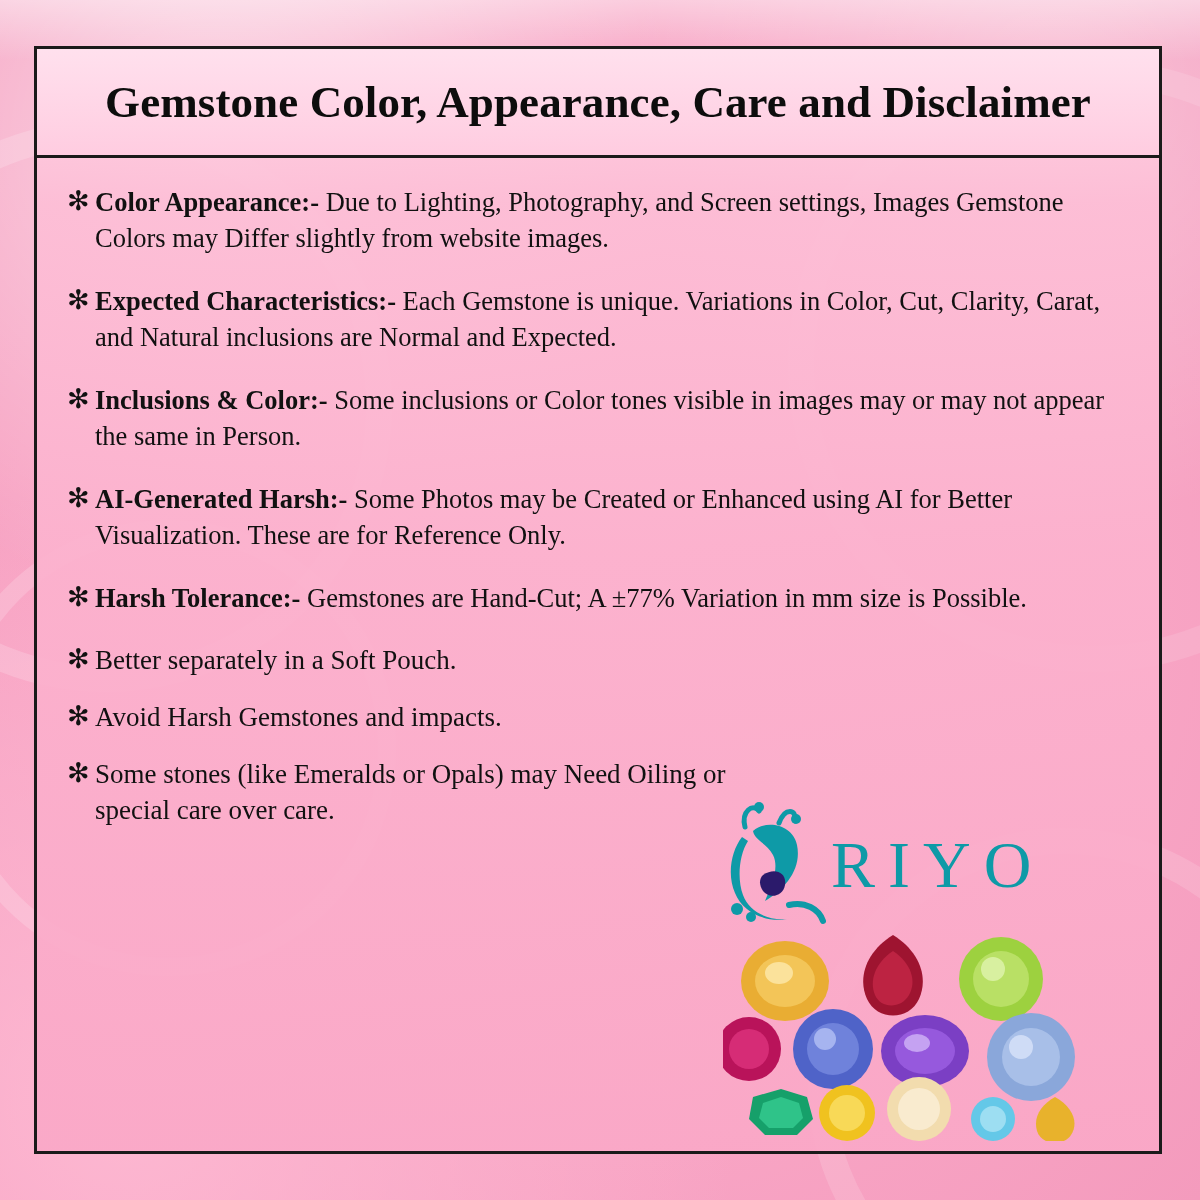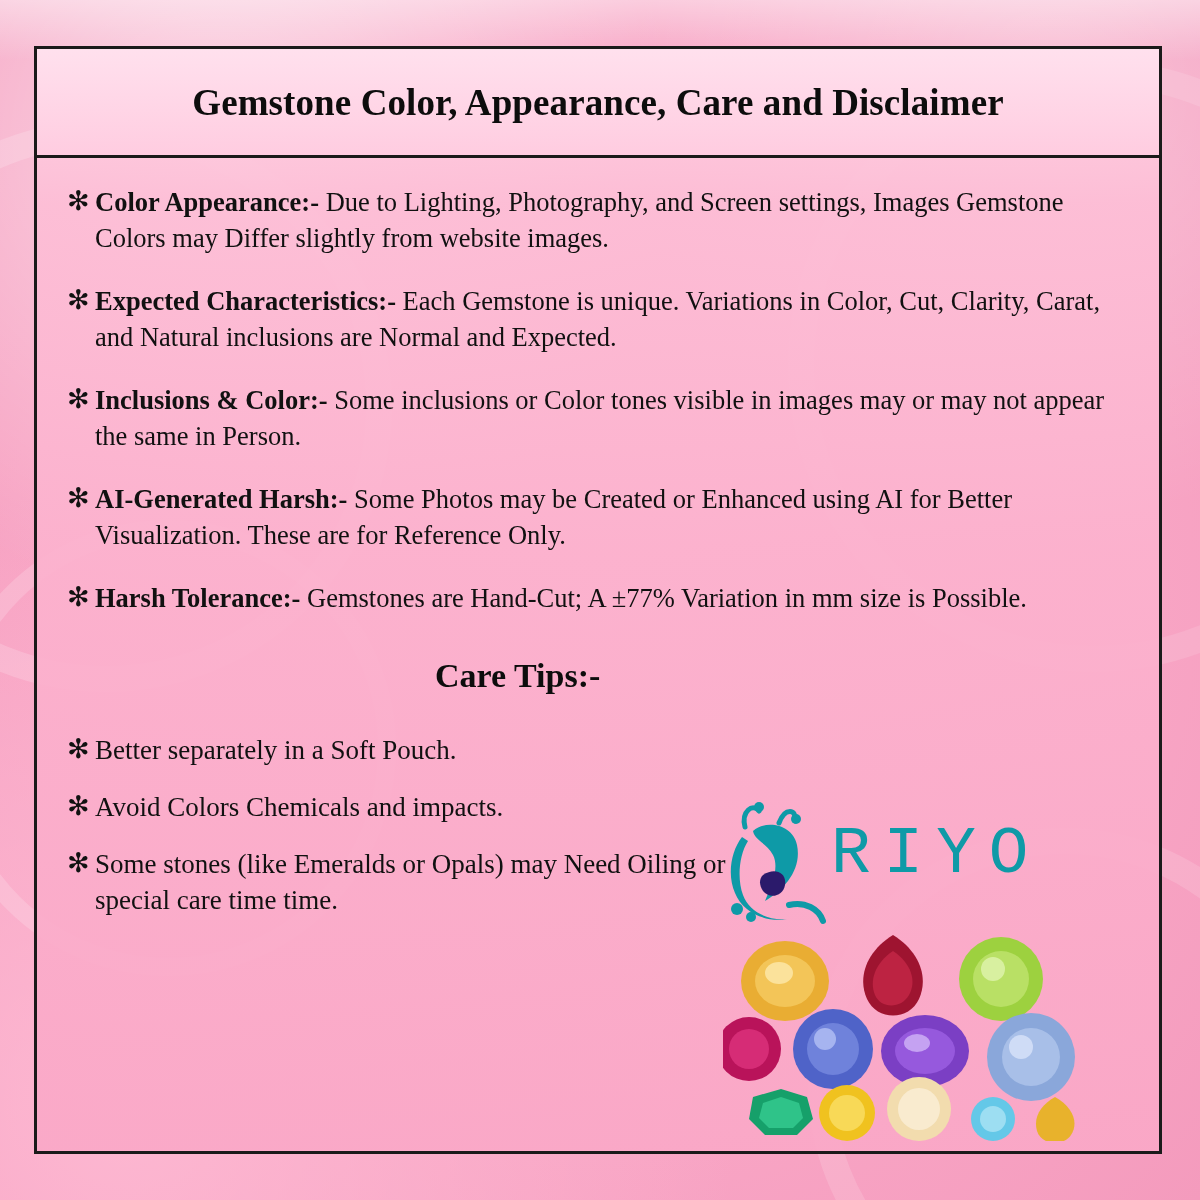--- a/index.html
+++ b/index.html
@@ -62,21 +62,21 @@
     position: relative;
     height: 106px;
     border-bottom: 3px solid #1a1a1a;
     background: linear-gradient(180deg, rgba(255,225,238,0.95) 0%, rgba(255,205,225,0.9) 100%);
     display: flex;
     align-items: center;
     justify-content: center;
   }
   #header h1 {
     margin: 0;
-    font-size: 37px;
+    font-size: 45px;
     font-weight: bold;
     letter-spacing: 0.1px;
     color: #0d0d0d;
     white-space: nowrap;
     font-family: "Liberation Serif", serif;
   }
 
   #body {
     position: relative;
     padding: 26px 28px 0 28px;
@@ -121,25 +121,25 @@
   #brand {
     position: absolute;
     right: 28px;
     top: 748px;
     width: 430px;
     height: 140px;
   }
   #brand .brand-text {
     position: absolute;
     left: 130px;
-    top: 20px;
+    top: 30px;
     font-size: 66px;
     letter-spacing: 13px;
     color: #0e9aa7;
-    font-family: Liberation Mono, monospace;
+    font-family: Liberation Serif, serif;
   }
   #peacock {
     position: absolute;
     left: 0;
     top: 0;
   }
 
   .care-item {
     position: relative;
     margin: 0 0 22px 0;
@@ -205,36 +205,33 @@
       <p class="bullet">
         <span class="star">✻</span>
         <span class="lead">AI-Generated Harsh:-</span><span class="rest"> Some Photos may be Created or Enhanced using AI for Better Visualization. These are for Reference Only.</span>
       </p>
 
       <p class="bullet">
         <span class="star">✻</span>
         <span class="lead">Harsh Tolerance:-</span><span class="rest"> Gemstones are Hand-Cut; A ±77% Variation in mm size is Possible.</span>
       </p>
 
-      <div id="care-row">
-        <div id="care-title">Care Tips:-</div>
-      </div>
 
       <div id="care-list">
         <p class="care-item">
           <span class="star">✻</span>
           <span>Better separately in a Soft Pouch.</span>
         </p>
         <p class="care-item">
           <span class="star">✻</span>
-          <span>Avoid Colors Chemicals and impacts.</span>
+          <span>Avoid Harsh Gemstones and impacts.</span>
         </p>
         <p class="care-item">
           <span class="star">✻</span>
-          <span>Some stones (like Emeralds or Opals) may Need Oiling or special care time time.</span>
+          <span>Some stones (like Emeralds or Opals) may Need Oiling or special care over care.</span>
         </p>
       </div>
 
     </div>
 
     <div id="brand">
       <svg id="peacock" width="150" height="140" viewBox="0 0 150 140">
         <g fill="none" stroke="#0e9aa7" stroke-width="5">
           <path d="M44 30 C40 14 52 6 58 14" stroke-linecap="round"></path>
           <path d="M78 26 C84 10 96 12 94 24" stroke-linecap="round"></path>

